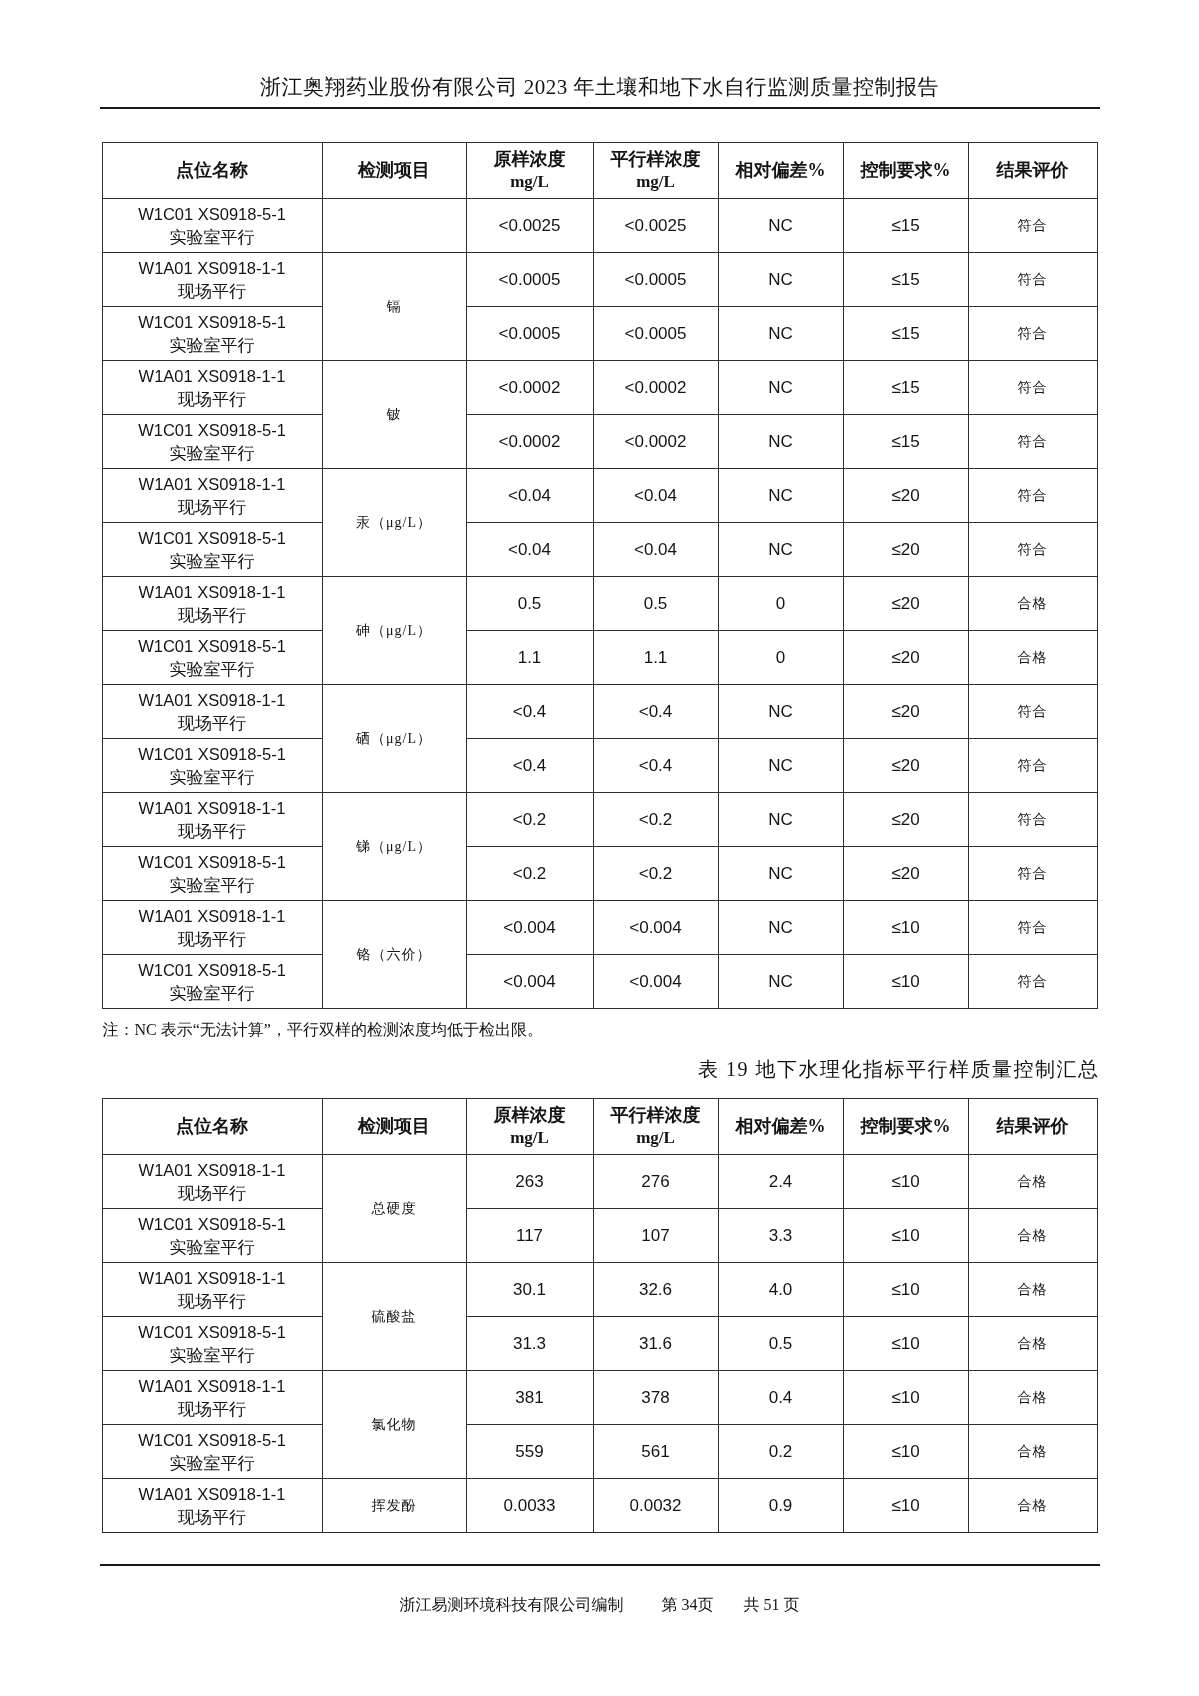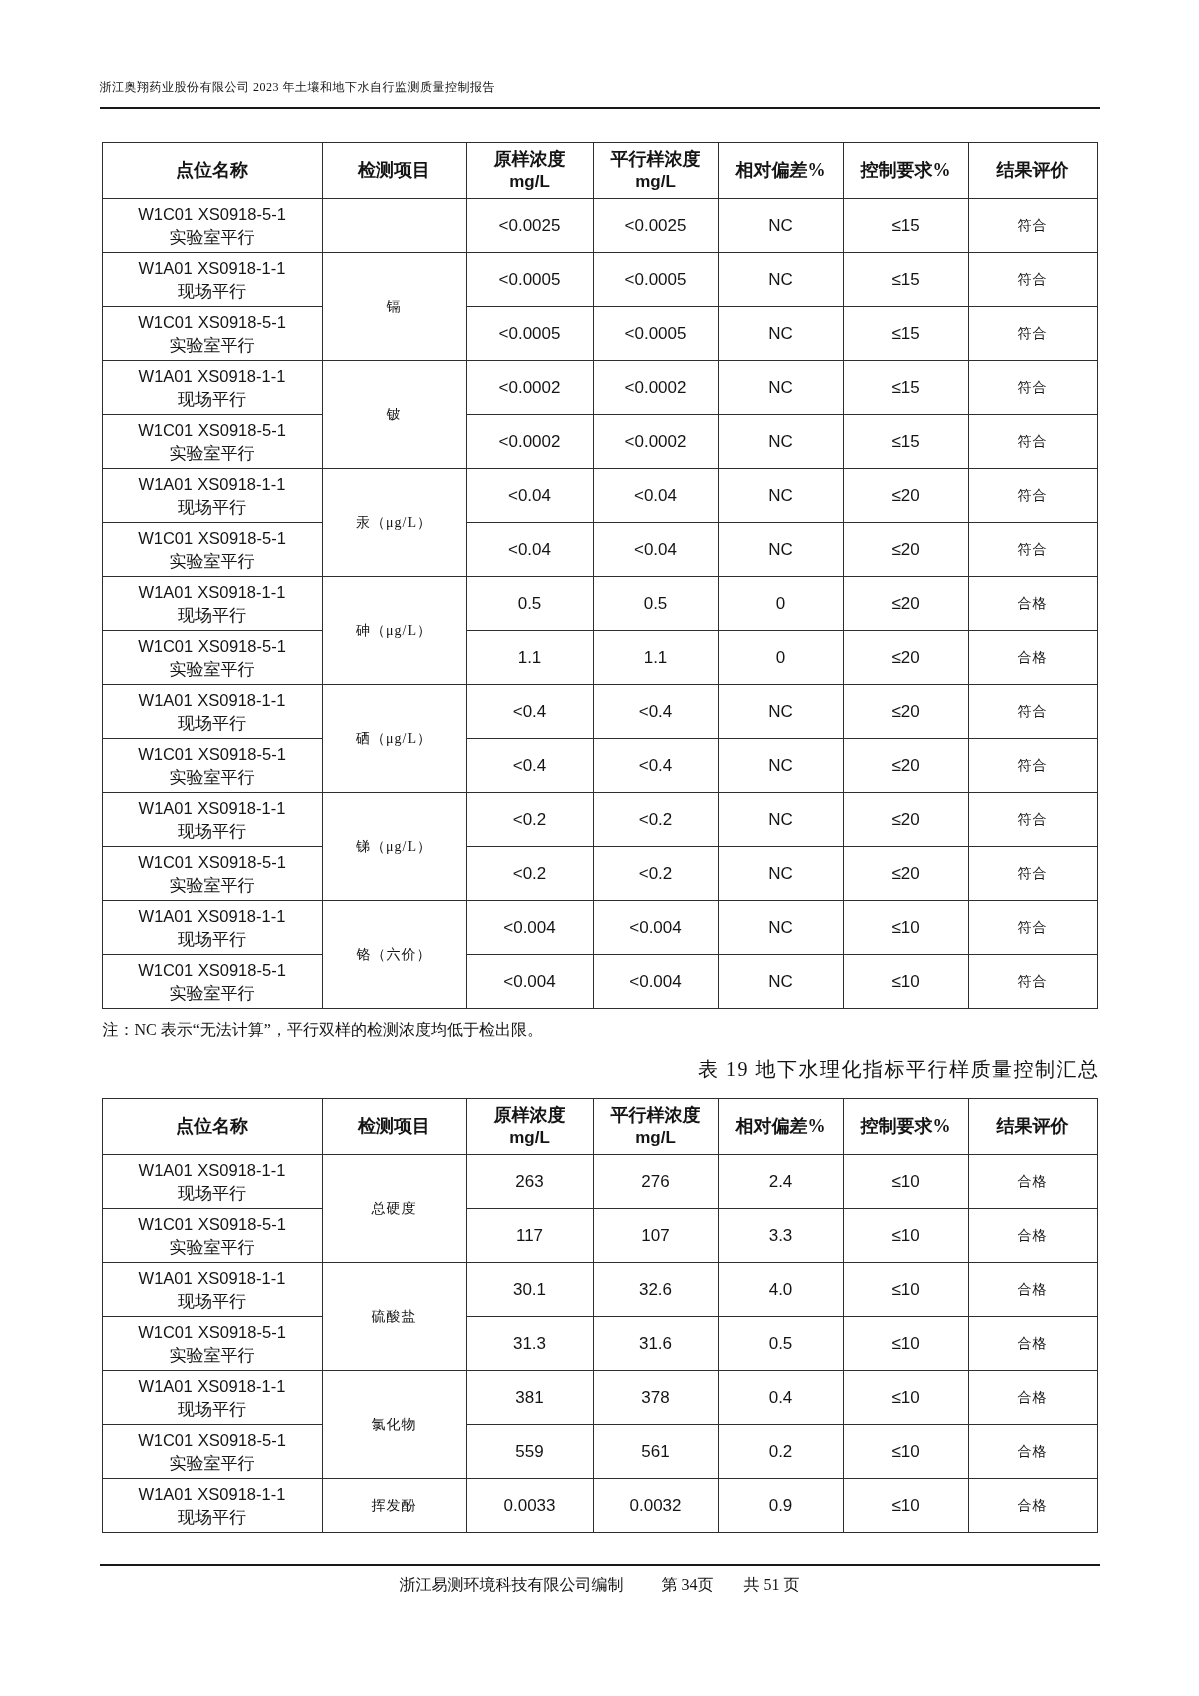--- a/index.html
+++ b/index.html
@@ -2,50 +2,50 @@
 <html><head>
 <meta charset="utf-8">
 <style>
   html,body{margin:0;padding:0;}
   body{
     width:1199px;height:1696px;background:#ffffff;color:#141414;
     font-family:"Liberation Serif","DejaVu Serif",serif;
     -webkit-font-smoothing:antialiased;
   }
   .page{width:1000px;margin:0 auto;padding-top:76px;}
-  .doc-title{text-align:left;font-size:12px;line-height:22px;letter-spacing:.5px;}
+  .doc-title{text-align:center;font-size:21px;line-height:22px;letter-spacing:.5px;}
   .header-rule{margin-top:9px;border-top:2.5px solid #181818;height:0;}
   table.qc-table{
     border-collapse:collapse;table-layout:fixed;width:995px;margin:0 auto;
     border:1.5px solid #181818;
   }
   table.qc-table.t1{margin-top:33px;}
   table.qc-table.t2{margin-top:15px;}
   th,td{border:1px solid #2e2e2e;text-align:center;vertical-align:middle;padding:0;overflow:hidden;}
   thead th{
     height:55px;font-size:18px;font-weight:bold;line-height:23px;
     font-family:"Liberation Serif","DejaVu Serif",serif;
   }
   thead th .unit-line{
-    font-family:Liberation Sans, sans-serif;font-size:17px;line-height:22px;
+    font-family:Liberation Serif, serif;font-size:17px;line-height:22px;
   }
   tbody td{height:53px;font-size:17px;line-height:23px;}
   td.site-cell .code{
     font-family:"Liberation Sans","DejaVu Sans",sans-serif;font-size:16.5px;
   }
   td.num-cell{
     font-family:"Liberation Sans","DejaVu Sans",sans-serif;font-size:17px;
   }
   td.item-cell,td.eval-cell{font-size:14px;letter-spacing:1px;}
   .note{margin:10px 0 0 3px;font-size:16px;line-height:22px;}
   .table-title{margin-top:15px;text-align:right;font-size:20px;letter-spacing:1.5px;}
   .footer{margin-top:31px;}
   .footer-rule{border-top:2.5px solid #181818;height:0;}
   .footer-text{margin-top:8px;text-align:center;font-size:16px;line-height:22px;}
-  .footer-text .fpart{display:inline-block;}
+  .footer-text .fpart{display:inline-block;margin-top:20px;}
   .footer-text .gap1{margin-left:34px;}
   .footer-text .gap2{margin-left:26px;}
 </style>
 </head>
 <body>
 
 <div class="page">
 
   <div class="doc-title">浙江奥翔药业股份有限公司 2023 年土壤和地下水自行监测质量控制报告</div>
   <div class="header-rule"></div>

